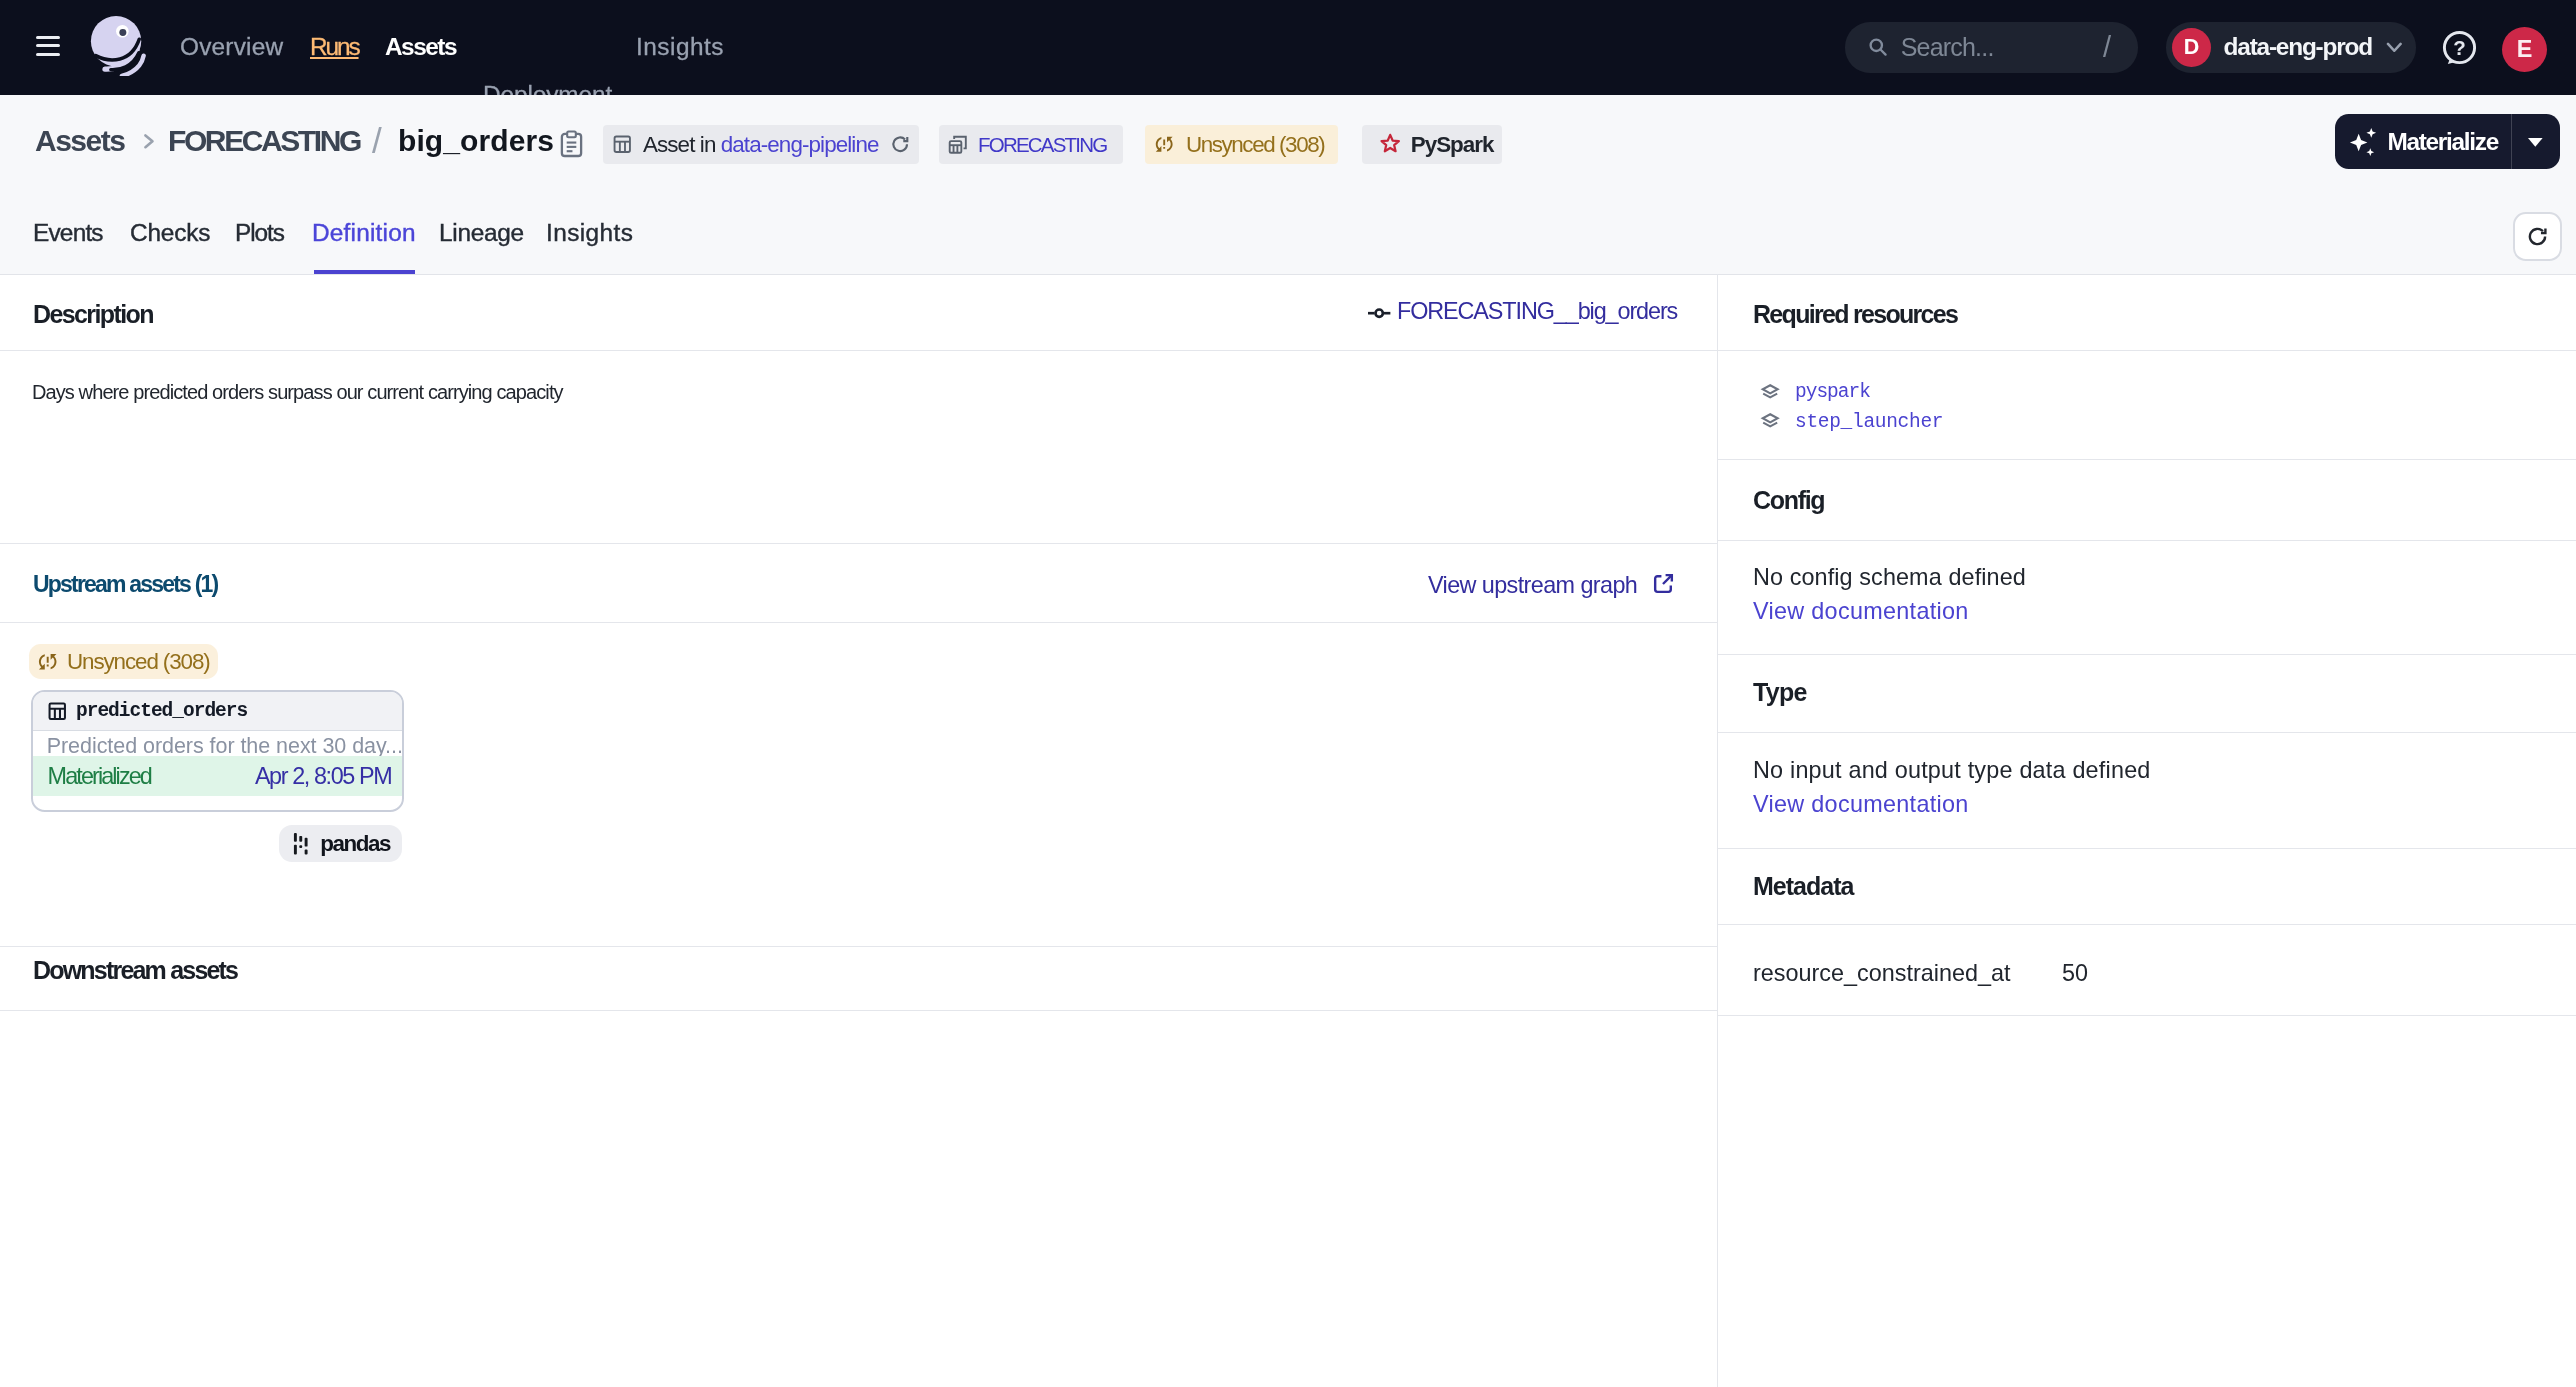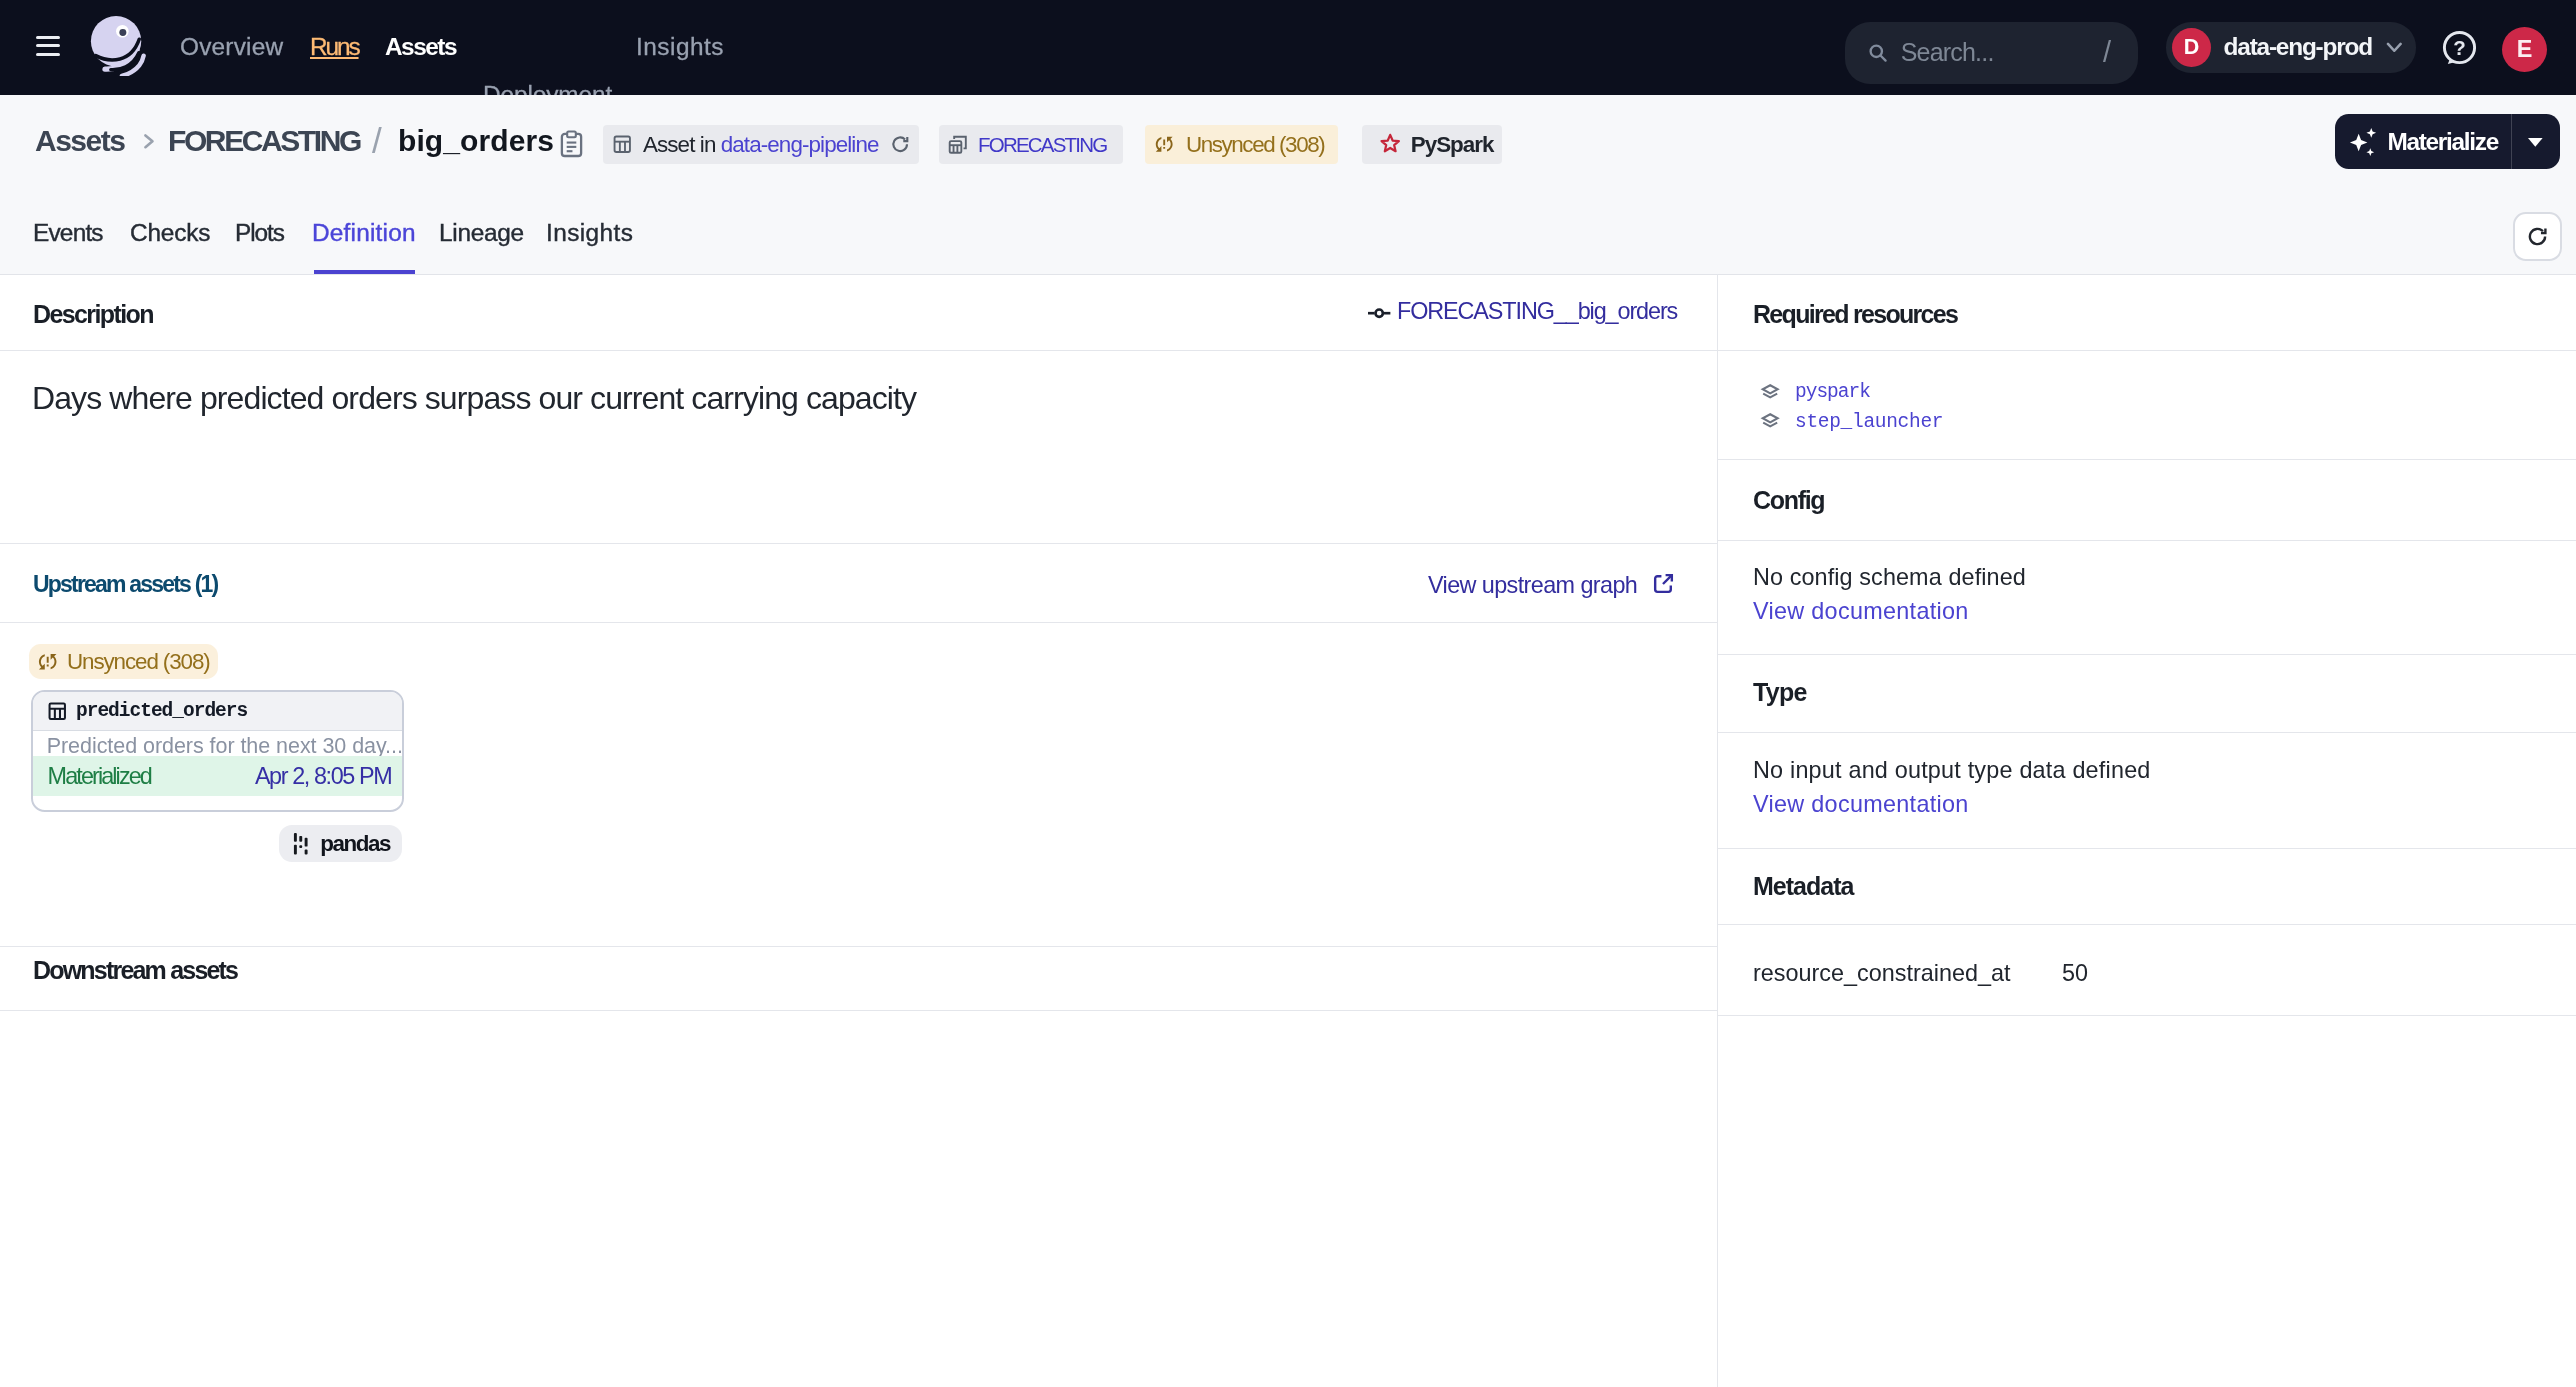--- a/index.html
+++ b/index.html
@@ -32,21 +32,21 @@
     <circle cx="35.5" cy="17.8" r="6.5" fill="#FFFFFF"></circle>
     <circle cx="36" cy="19" r="3.6" fill="#3A3F56"></circle>
   </svg>
 
   <div class="txt" style="left:180px;top:35px;font-size:24.4px;color:#99A1B0;letter-spacing:0.2px;-webkit-text-stroke:0.3px currentColor;">Overview</div>
   <div class="txt" style="left:310px;top:35px;font-size:24.4px;color:#fdba74;letter-spacing:-2.1px;text-decoration:underline;-webkit-text-stroke:0.3px currentColor;">Runs</div>
   <div class="txt b" style="left:385px;top:35px;font-size:24.4px;color:#FFFFFF;letter-spacing:-1.5px;">Assets</div>
   <div class="txt" style="left:483px;top:35px;font-size:24.4px;color:#99A1B0;letter-spacing:-0.1px;margin-top:48px;-webkit-text-stroke:0.3px currentColor;">Deployment</div>
   <div class="txt" style="left:636px;top:35px;font-size:24.4px;color:#99A1B0;letter-spacing:0.5px;-webkit-text-stroke:0.3px currentColor;">Insights</div>
 
-  <div class="abs flex" style="left:1845px;top:21.5px;width:293px;height:62px;border-radius:25px;background:#1E2330;padding:0 27px 0 21.5px;">
+  <div class="abs flex" style="left:1845px;top:21.5px;width:293px;height:51px;border-radius:25px;background:#1E2330;padding:0 27px 0 21.5px;">
     <svg width="21.5" height="21.5" viewBox="0 0 22 22" style="flex:none;">
       <circle cx="9.5" cy="9.5" r="5.8" fill="none" stroke="#818B9C" stroke-width="2.4"></circle>
       <line x1="13.8" y1="13.8" x2="19" y2="19" stroke="#818B9C" stroke-width="2.4" stroke-linecap="round"></line>
     </svg>
     <div style="font-size:25px;color:#7E8795;margin-left:12.7px;letter-spacing:-0.8px;">Search...</div>
     <div style="font-size:29px;color:#7E8795;margin-left:auto;">/</div>
   </div>
 
   <div class="abs flex" style="left:2166px;top:21.5px;width:250px;height:51px;border-radius:25px;background:#1E2330;padding:0 13.7px 0 5.9px;">
     <div class="flex" style="flex:none;width:39px;height:39px;border-radius:50%;background:#CD2848;justify-content:center;">
@@ -174,21 +174,21 @@
 <div class="txt b" style="left:33px;top:302px;font-size:25px;color:#1A1F27;letter-spacing:-1.6px;">Description</div>
 <svg class="abs" style="left:1367px;top:301px;" width="24.4" height="24.4" viewBox="0 0 24 24">
     <g fill="none" stroke="#1A1F2A" stroke-width="2.6">
       <line x1="1" y1="12" x2="7.5" y2="12"></line>
       <circle cx="12" cy="12" r="3.6"></circle>
       <line x1="16.5" y1="12" x2="23" y2="12"></line>
     </g>
   </svg>
 <div class="txt" style="left:1397px;top:300px;font-size:23.4px;color:#332D9E;letter-spacing:-1.1px;">FORECASTING__big_orders</div>
 
-<div class="txt" style="left:32px;top:382px;font-size:32px;color:#21262E;letter-spacing:-0.9px;">Days where predicted orders surpass our current carrying capacity</div>
+<div class="txt" style="left:32px;top:382px;font-size:20px;color:#21262E;letter-spacing:-0.9px;">Days where predicted orders surpass our current carrying capacity</div>
 
 <div class="txt b" style="left:33px;top:573px;font-size:23px;color:#0c4a6e;letter-spacing:-1.8px;">Upstream assets (1)</div>
 <div class="txt" style="left:1428px;top:574px;font-size:23.4px;color:#332D9E;letter-spacing:-0.6px;">View upstream graph</div>
 <svg class="abs" style="left:1651px;top:571px;" width="25" height="25" viewBox="0 0 24 24">
     <g fill="none" stroke="#332D9E" stroke-width="2.3">
       <path d="M10 5H6.2A2.2 2.2 0 0 0 4 7.2v10.6A2.2 2.2 0 0 0 6.2 20h10.6a2.2 2.2 0 0 0 2.2-2.2V14"></path>
       <path d="M14 4h6v6"></path>
       <path d="M20 4l-8.5 8.5"></path>
     </g>
   </svg>

